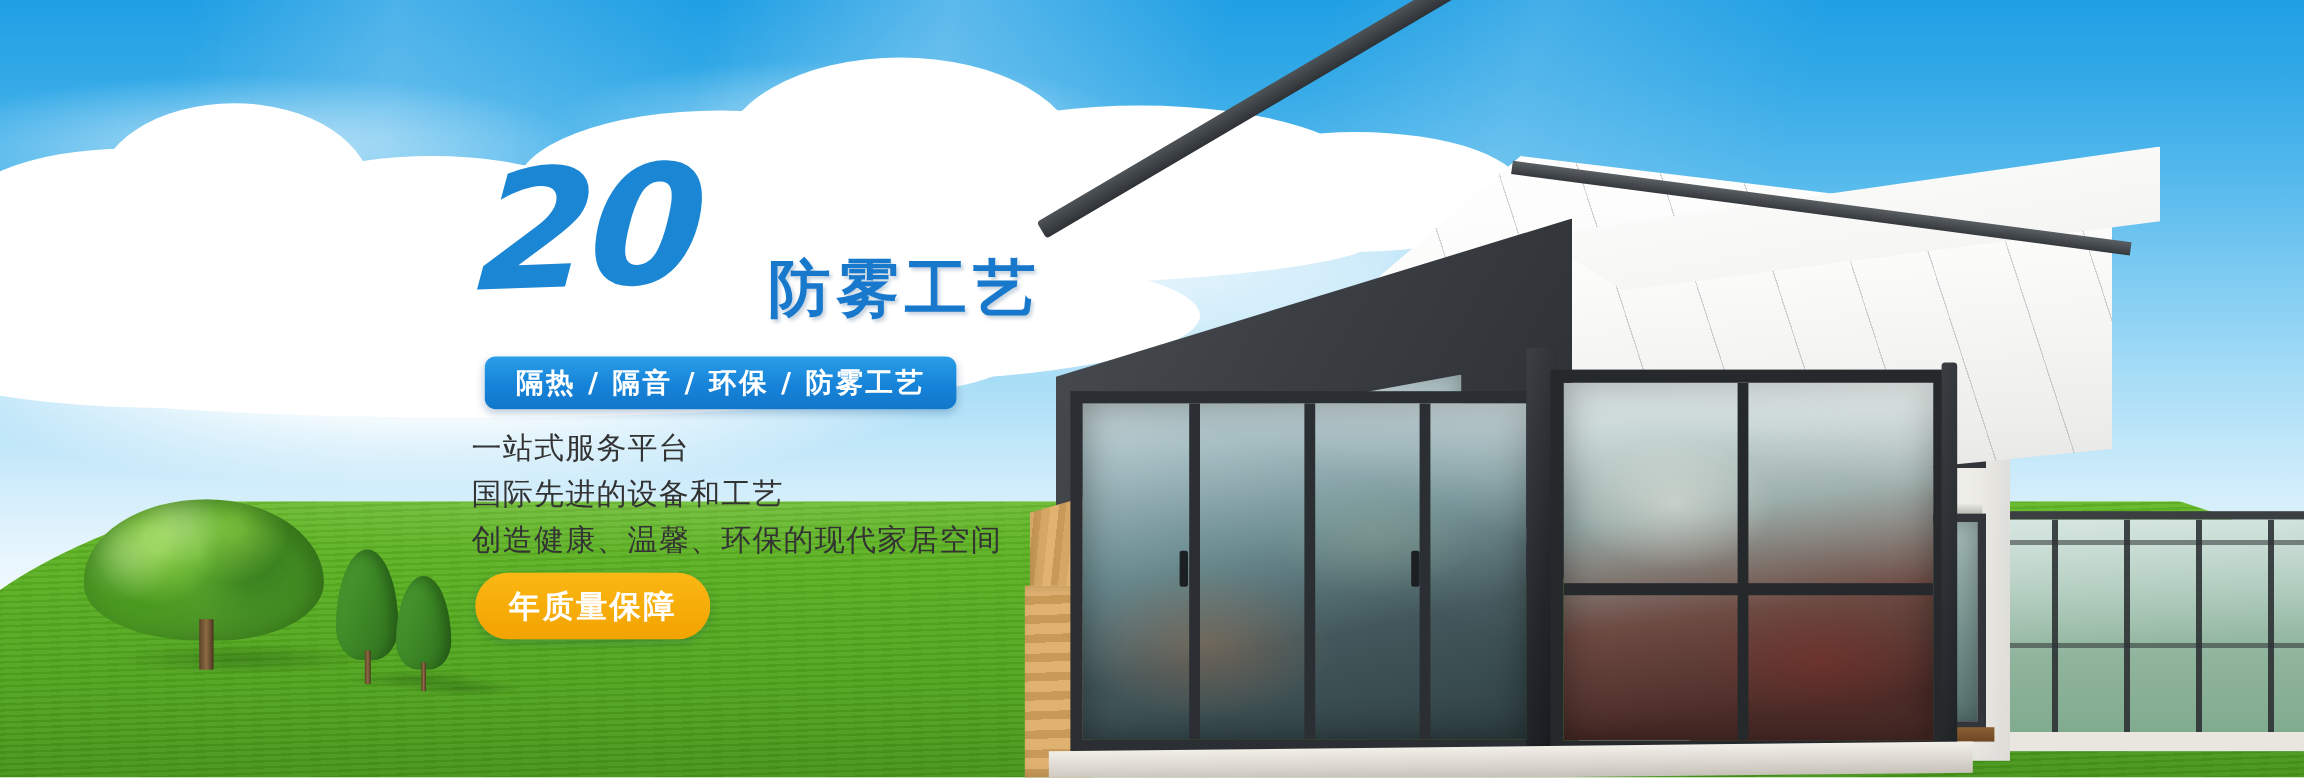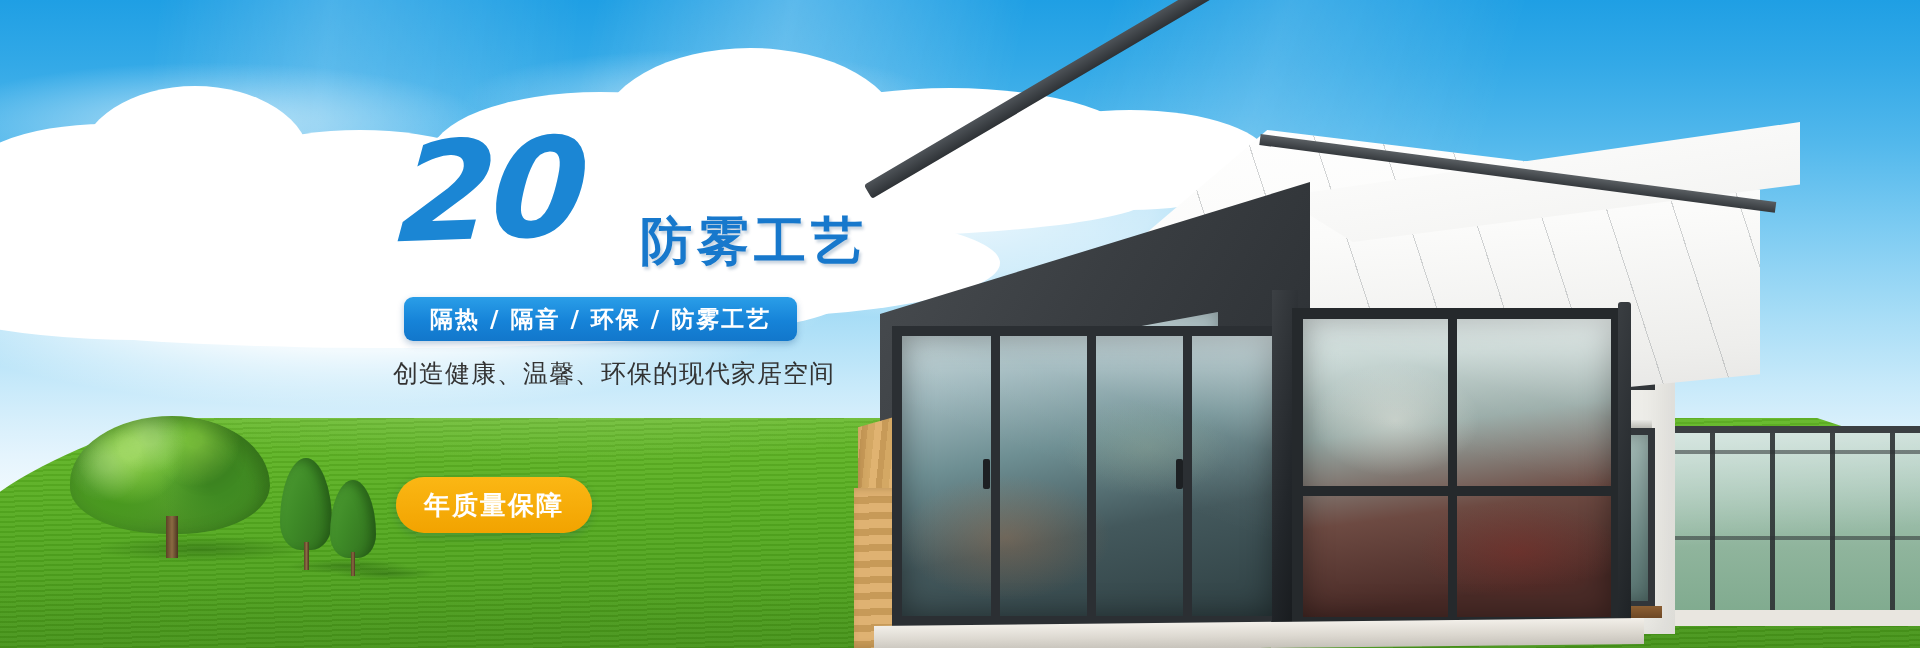--- a/index.html
+++ b/index.html
@@ -505,20 +505,22 @@
 
     <div class="twenty">20</div>
 
     <div class="headline">防雾工艺</div>
 
     <div class="tagpill">
       <span class="tagpill-text">隔热 / 隔音 / 环保 / 防雾工艺</span>
     </div>
 
     <div class="desc">
+      <div class="desc-line">一站式服务平台</div>
+      <div class="desc-line">国际先进的设备和工艺</div>
       <div class="desc-line">创造健康、温馨、环保的现代家居空间</div>
     </div>
 
     <div class="ctaGroup">
       <div class="cta cta-accent">年质量保障</div>
     </div>
 
   </div>
 </div>
 

